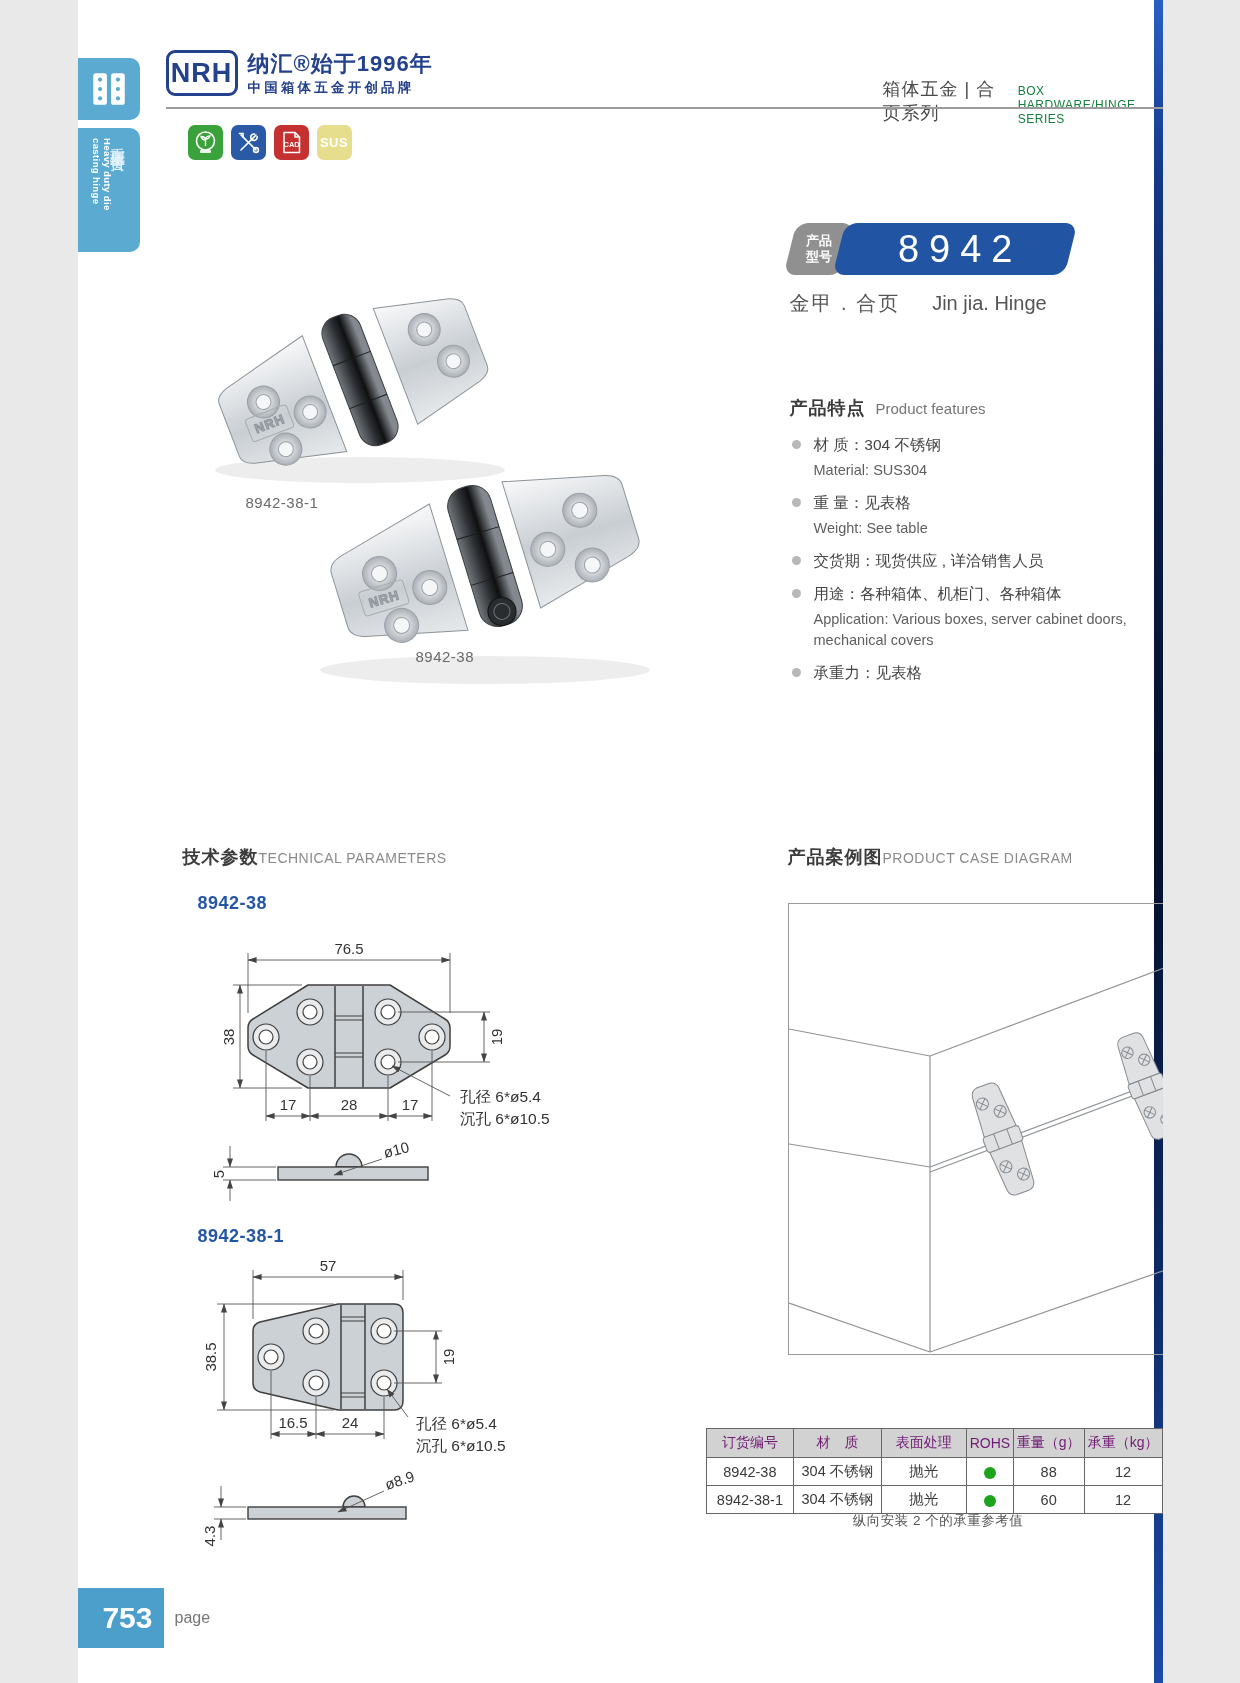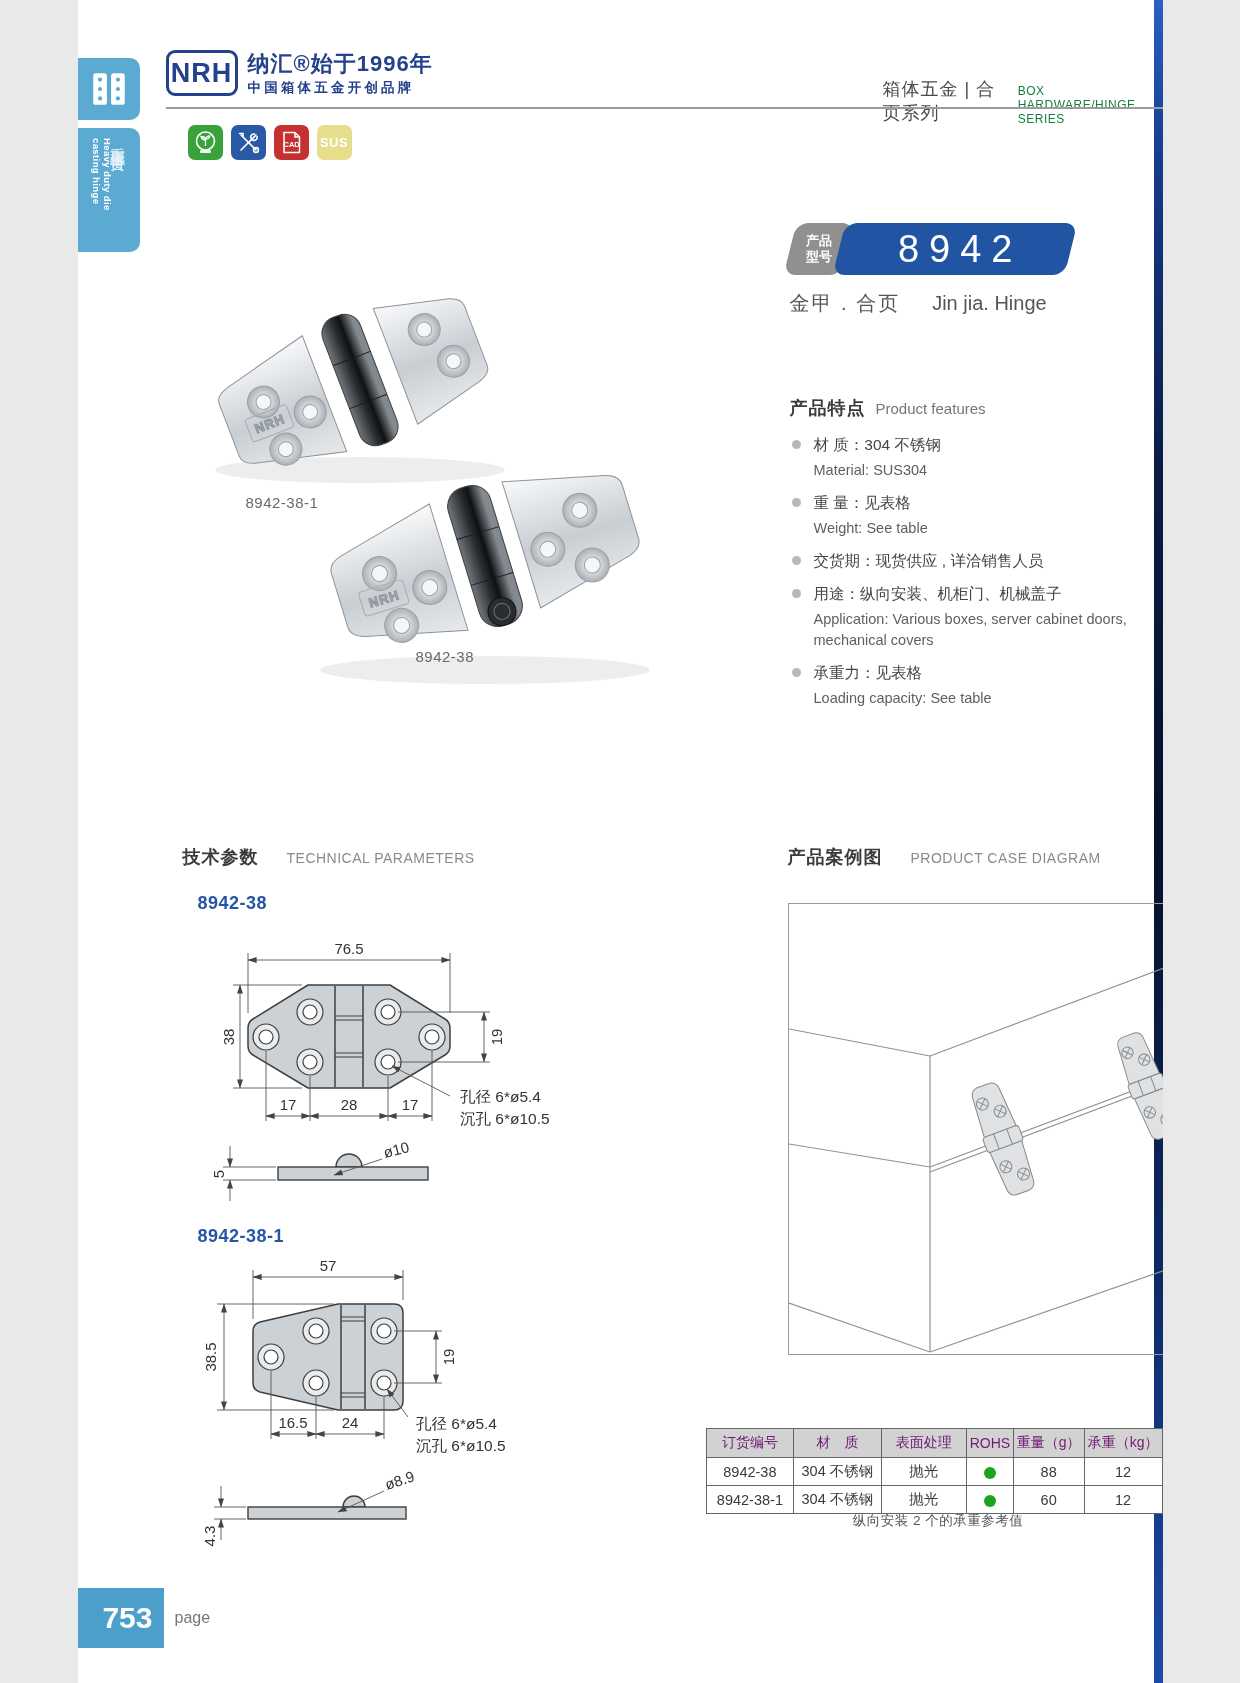--- a/index.html
+++ b/index.html
@@ -59,21 +59,21 @@
   .feat-item{position:relative;padding-left:24px;margin-bottom:11px;}
   .feat-item .dot{position:absolute;left:2px;top:6px;width:9px;height:9px;border-radius:50%;background:#b8b8b8;}
   .feat-cn{font-size:15.5px;color:#454545;line-height:22px;white-space:nowrap;}
   .feat-en{font-size:14.5px;color:#5f5f5f;line-height:21px;margin-top:4px;white-space:nowrap;}
   .feat-en.wrap{white-space:normal;max-width:352px;}
 
   
   .photo-label{font-size:15px;color:#6a6a6a;letter-spacing:0.5px;}
 
   
-  .sect-title{display:flex;align-items:baseline;gap:28px;}
+  .sect-title{display:flex;align-items:baseline;gap:0;}
   .sect-title .cn{font-size:18px;font-weight:bold;color:#3b3b3b;letter-spacing:1px;}
   .sect-title .en{font-size:14px;color:#8a8a8a;letter-spacing:0.5px;}
   .dwg-label{font-size:18px;font-weight:bold;color:#2456a8;letter-spacing:0.5px;}
 
   
   .case-box{left:710px;top:903px;width:393px;height:452px;border:1px solid #9a9a9a;box-sizing:border-box;}
 
   
   .spec-table{left:628px;top:1428px;}
   table.spec{border-collapse:collapse;table-layout:fixed;}
@@ -186,27 +186,26 @@
       <span class="dot"></span>
       <div class="feat-cn">重  量：见表格</div>
       <div class="feat-en">Weight: See table</div>
     </div>
     <div class="feat-item">
       <span class="dot"></span>
       <div class="feat-cn">交货期：现货供应 , 详洽销售人员</div>
     </div>
     <div class="feat-item">
       <span class="dot"></span>
-      <div class="feat-cn">用途：纵向安装、机柜门、机械盖子</div>
+      <div class="feat-cn">用途：各种箱体、机柜门、各种箱体</div>
       <div class="feat-en wrap">Application: Various boxes, server cabinet doors, mechanical covers</div>
     </div>
     <div class="feat-item">
       <span class="dot"></span>
       <div class="feat-cn">承重力：见表格</div>
-      <div class="feat-en">Loading capacity: See table</div>
     </div>
   </div>
 
   <svg class="abs" style="left:112px;top:270px" width="340" height="222" viewBox="0 0 340 222">
     <defs>
       <linearGradient id="pgA" x1="0" y1="0" x2="0" y2="1">
         <stop offset="0" stop-color="#f8f9fa"></stop>
           <stop offset="0.55" stop-color="#c9ced3"></stop>
           <stop offset="1" stop-color="#e7eaec"></stop>
       </linearGradient>

